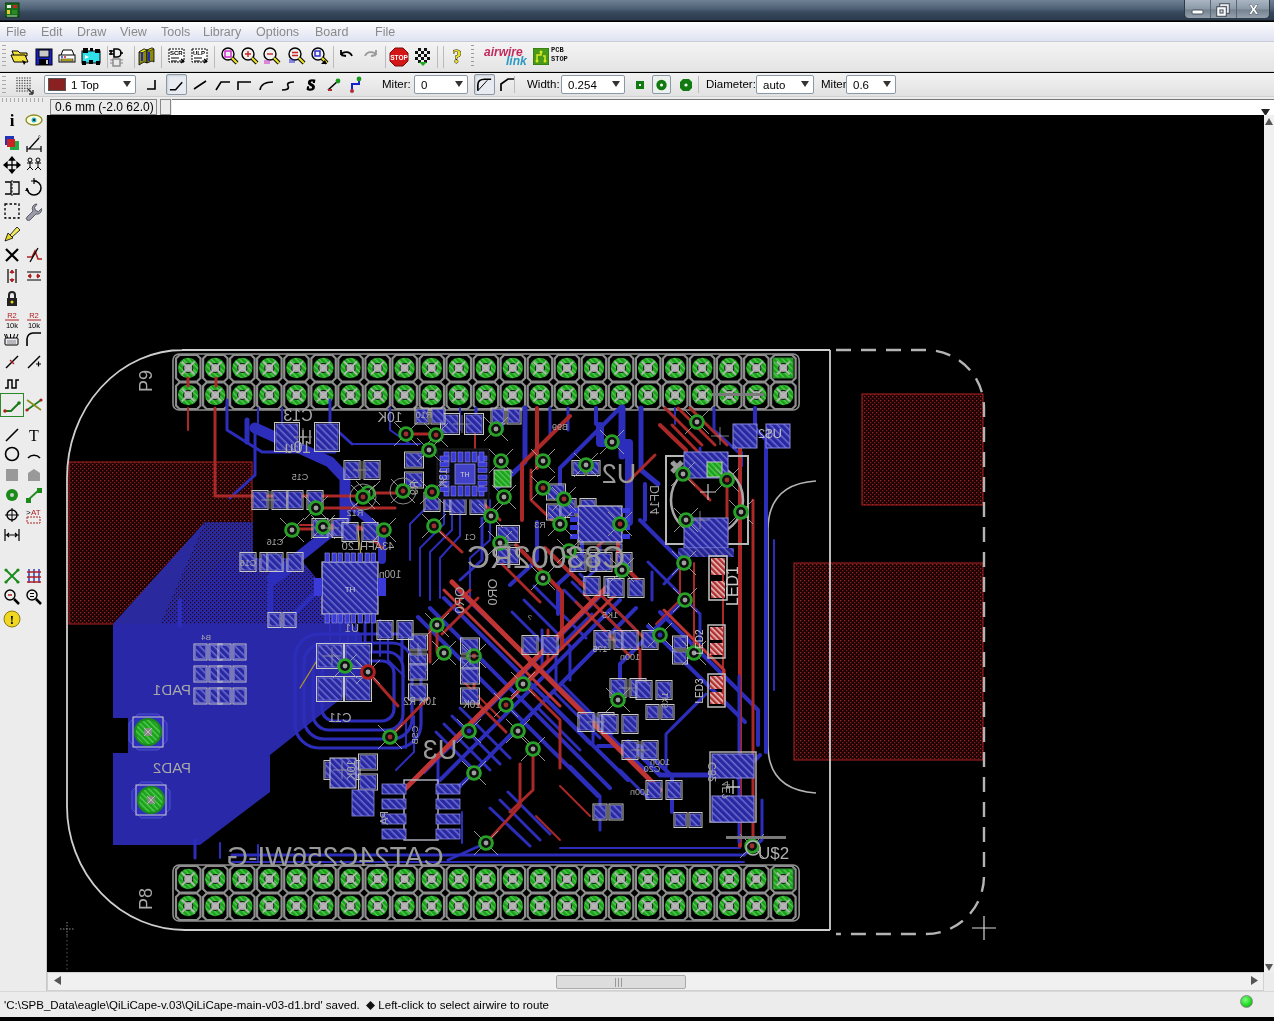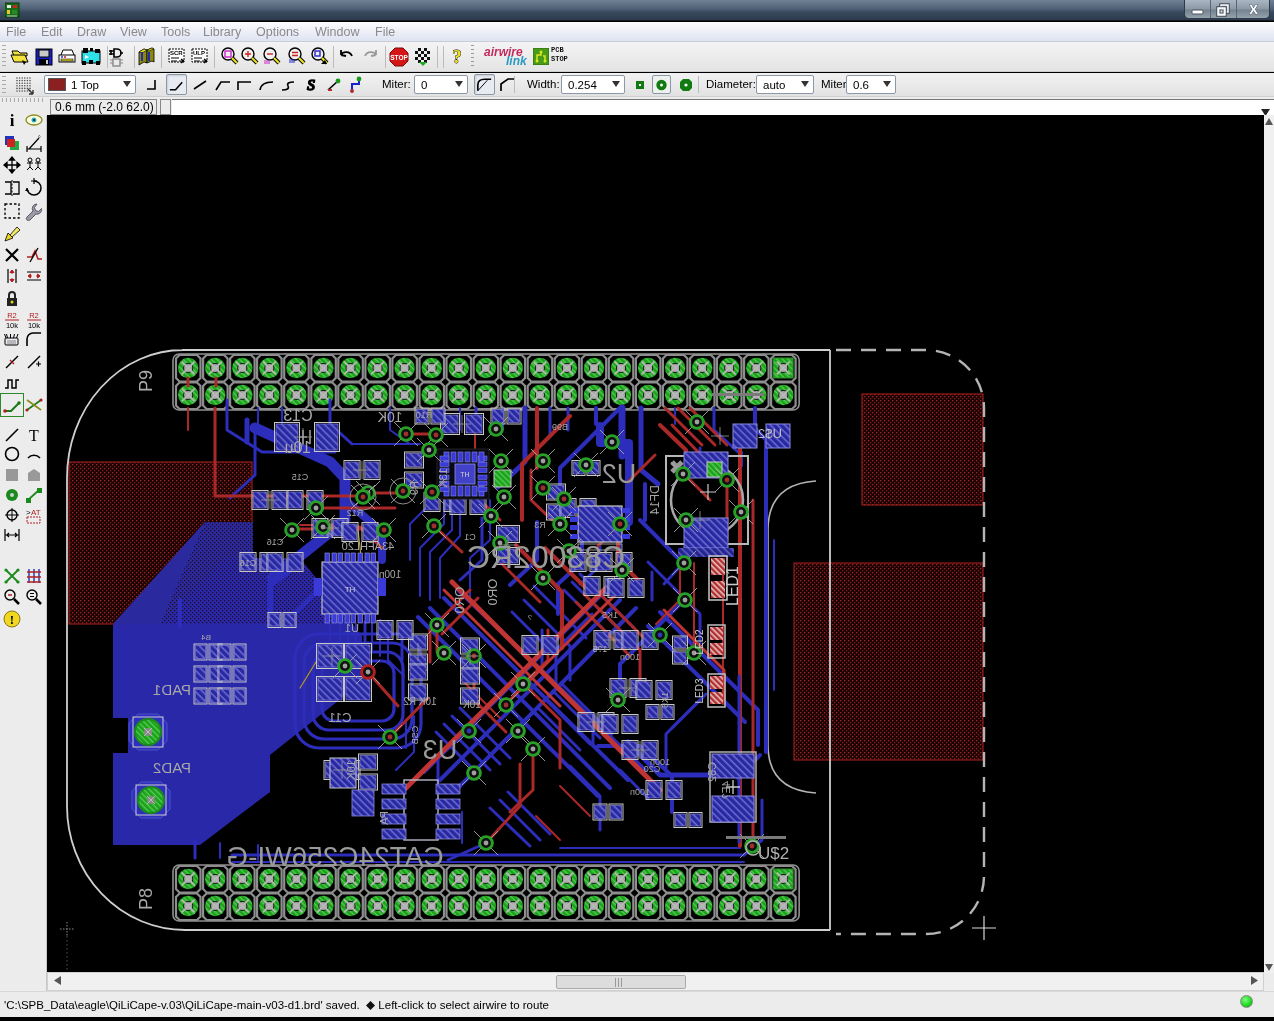--- a/index.html
+++ b/index.html
@@ -88,21 +88,21 @@
     </div>
   </div>
 <div class="menubar">
     <span class="menu-item" style="left:6px">File</span>
     <span class="menu-item" style="left:41px">Edit</span>
     <span class="menu-item" style="left:77px">Draw</span>
     <span class="menu-item" style="left:120px">View</span>
     <span class="menu-item" style="left:161px">Tools</span>
     <span class="menu-item" style="left:203px">Library</span>
     <span class="menu-item" style="left:256px">Options</span>
-    <span class="menu-item" style="left:315px">Window</span>
+    <span class="menu-item" style="left:315px">Board</span>
     <span class="menu-item" style="left:375px">File</span>
   </div>
 <div class="toolbar1">
     <div class="grip" style="left:2px"></div>
     <div class="tico" style="left:9px;width:22px;height:22px"><svg width="22" height="22" viewBox="0 0 22 22">
         <path d="M3 5 h6 l2 2 h7 v3 h-13 z" fill="#f4e23c" stroke="#000" stroke-width="1"></path>
         <path d="M2 9 h14 l3 7 h-14 z" fill="#f4e23c" stroke="#000" stroke-width="1"></path>
         <path d="M13 14 l4 2 -2 3 z" fill="#000"></path>
       </svg></div>
     <div class="tico" style="left:33px;width:22px;height:22px"><svg width="22" height="22" viewBox="0 0 22 22">

